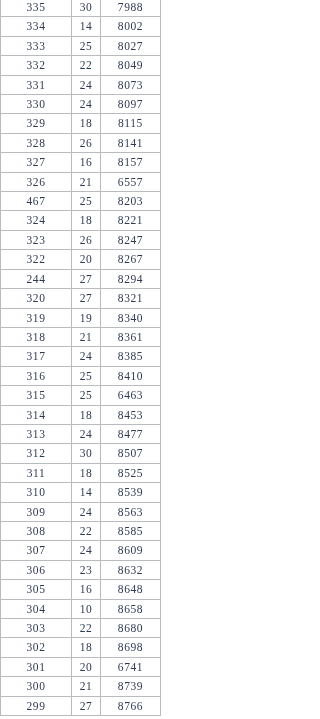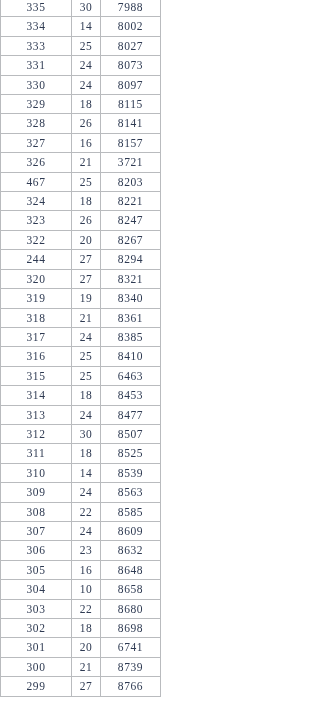--- a/index.html
+++ b/index.html
@@ -64,20 +64,25 @@
           <td class="col-index">334</td>
           <td class="col-count">14</td>
           <td class="col-total">8002</td>
         </tr>
         <tr>
           <td class="col-index">333</td>
           <td class="col-count">25</td>
           <td class="col-total">8027</td>
         </tr>
         <tr>
+          <td class="col-index">332</td>
+          <td class="col-count">22</td>
+          <td class="col-total">8049</td>
+        </tr>
+        <tr>
           <td class="col-index">331</td>
           <td class="col-count">24</td>
           <td class="col-total">8073</td>
         </tr>
         <tr>
           <td class="col-index">330</td>
           <td class="col-count">24</td>
           <td class="col-total">8097</td>
         </tr>
         <tr>
@@ -91,21 +96,21 @@
           <td class="col-total">8141</td>
         </tr>
         <tr>
           <td class="col-index">327</td>
           <td class="col-count">16</td>
           <td class="col-total">8157</td>
         </tr>
         <tr>
           <td class="col-index">326</td>
           <td class="col-count">21</td>
-          <td class="col-total">3721</td>
+          <td class="col-total">6557</td>
         </tr>
         <tr>
           <td class="col-index">467</td>
           <td class="col-count">25</td>
           <td class="col-total">8203</td>
         </tr>
         <tr>
           <td class="col-index">324</td>
           <td class="col-count">18</td>
           <td class="col-total">8221</td>

